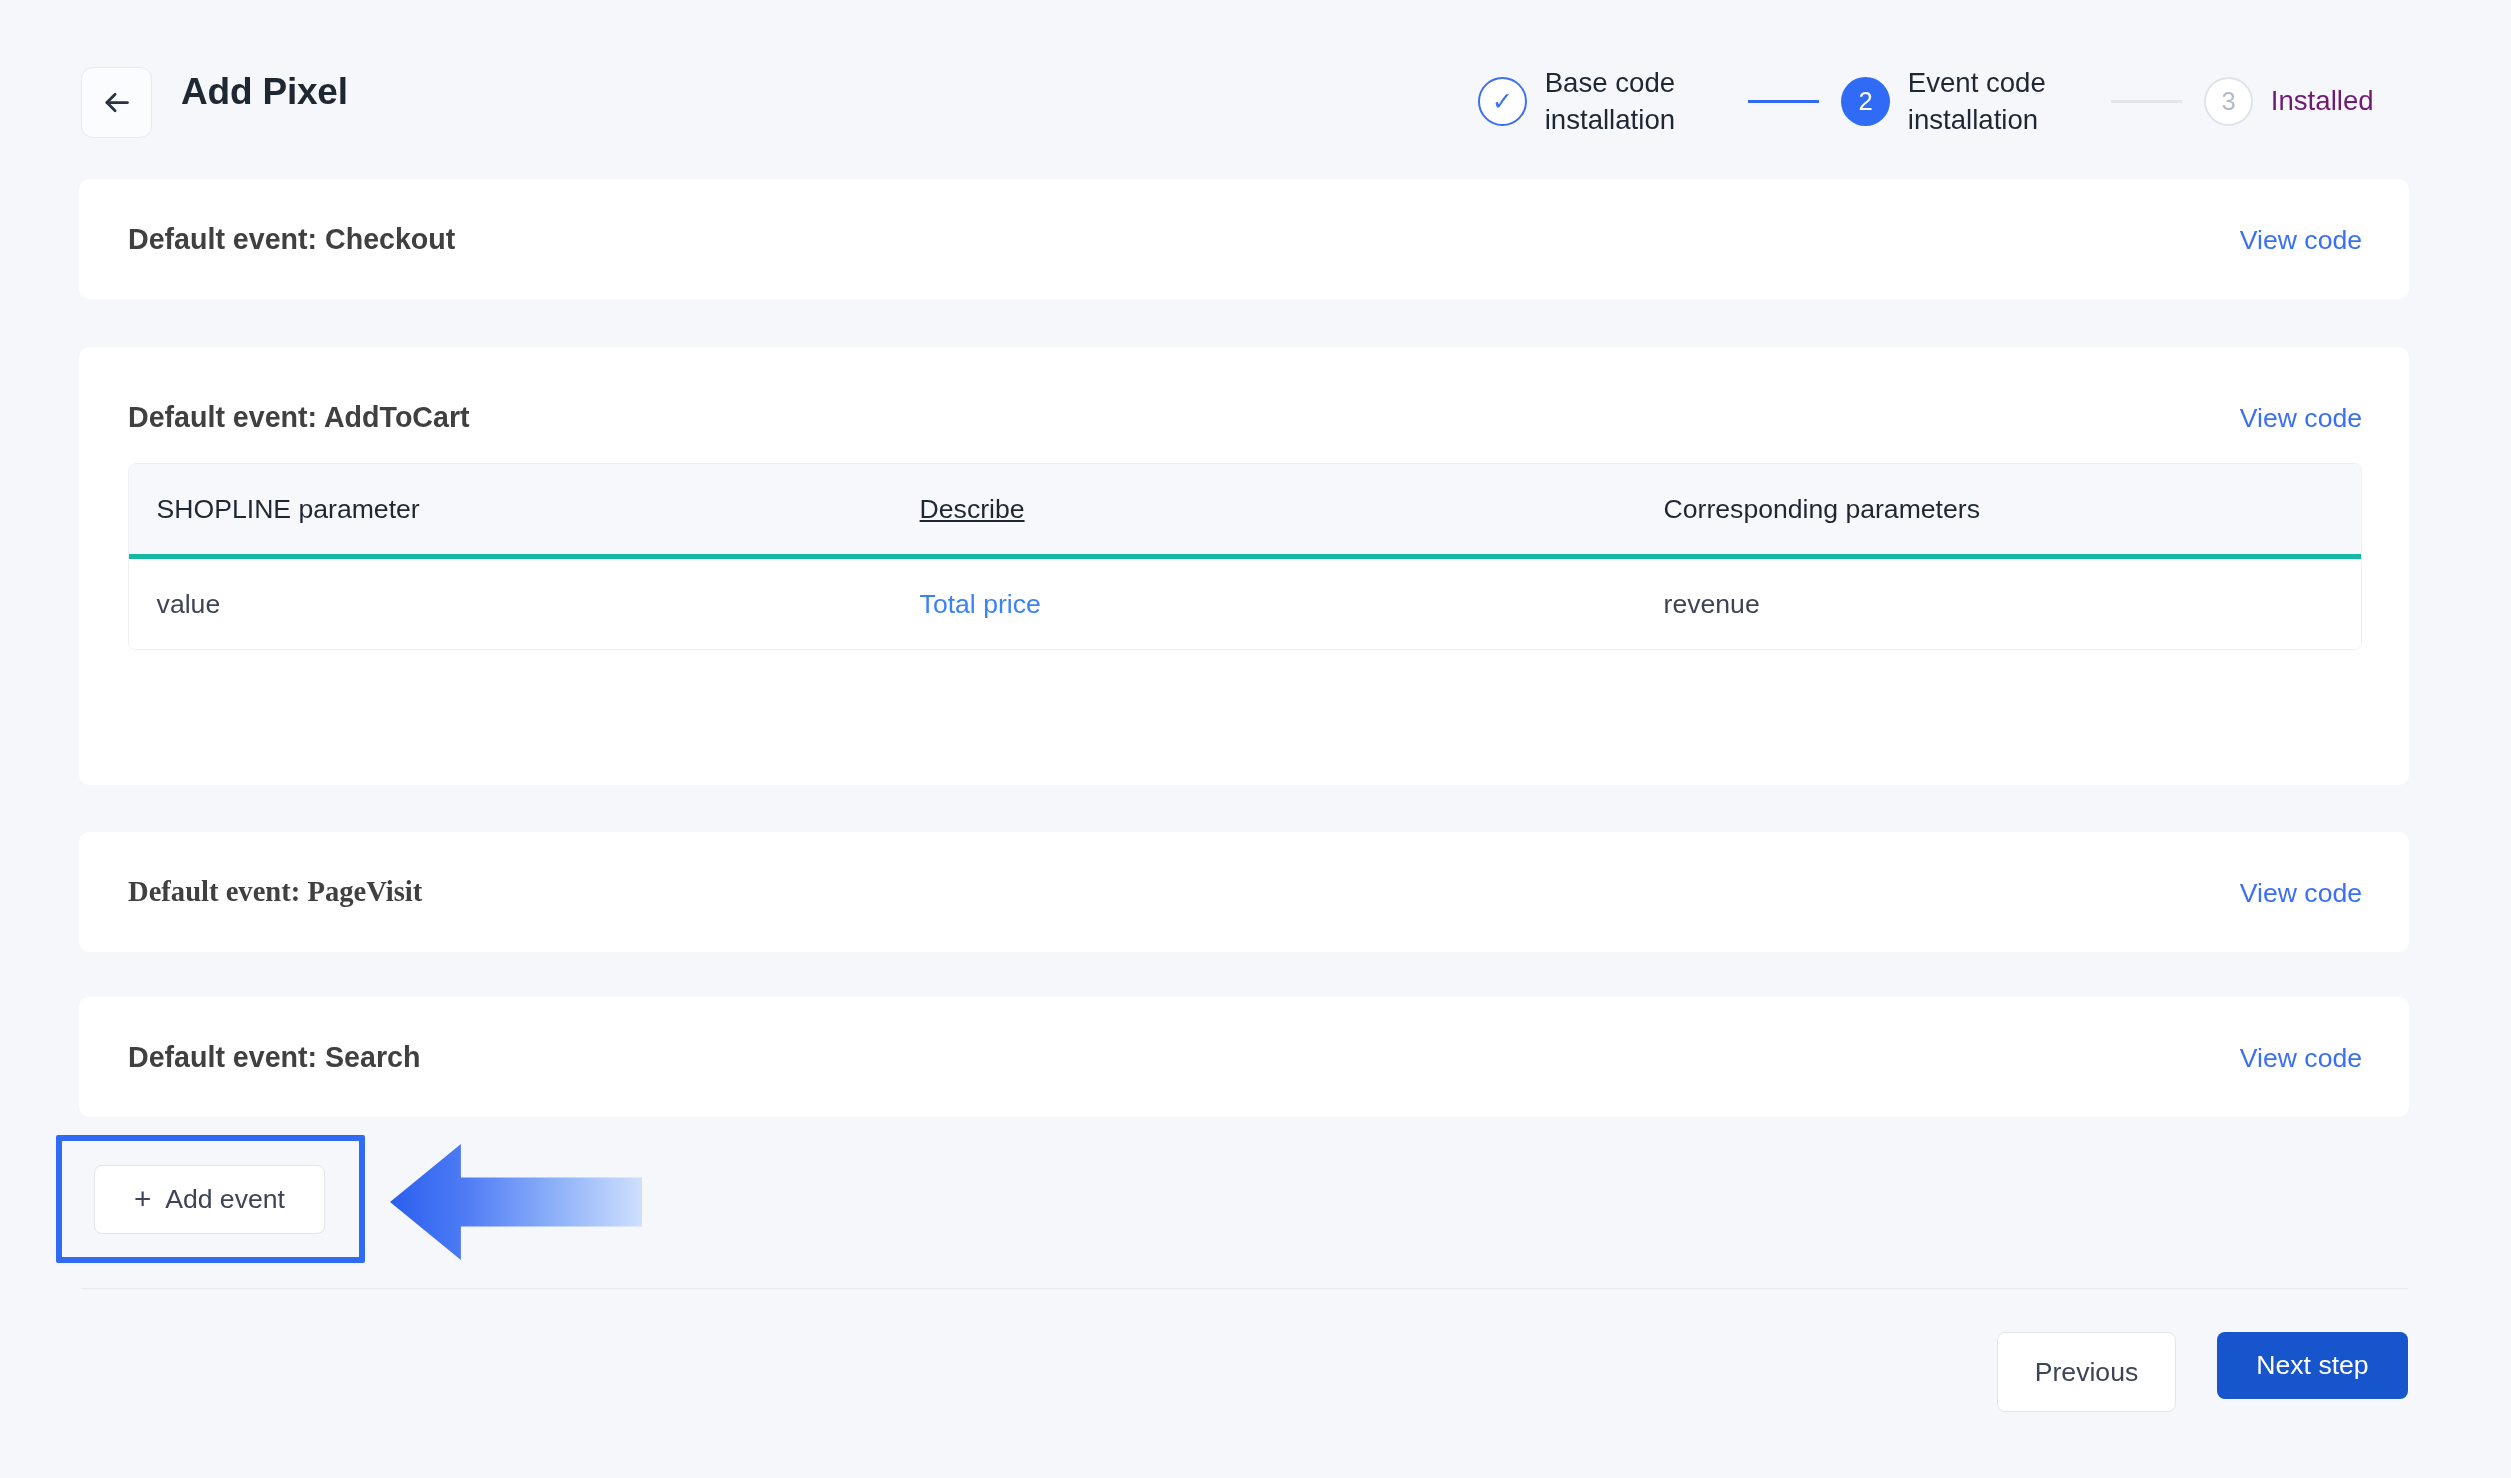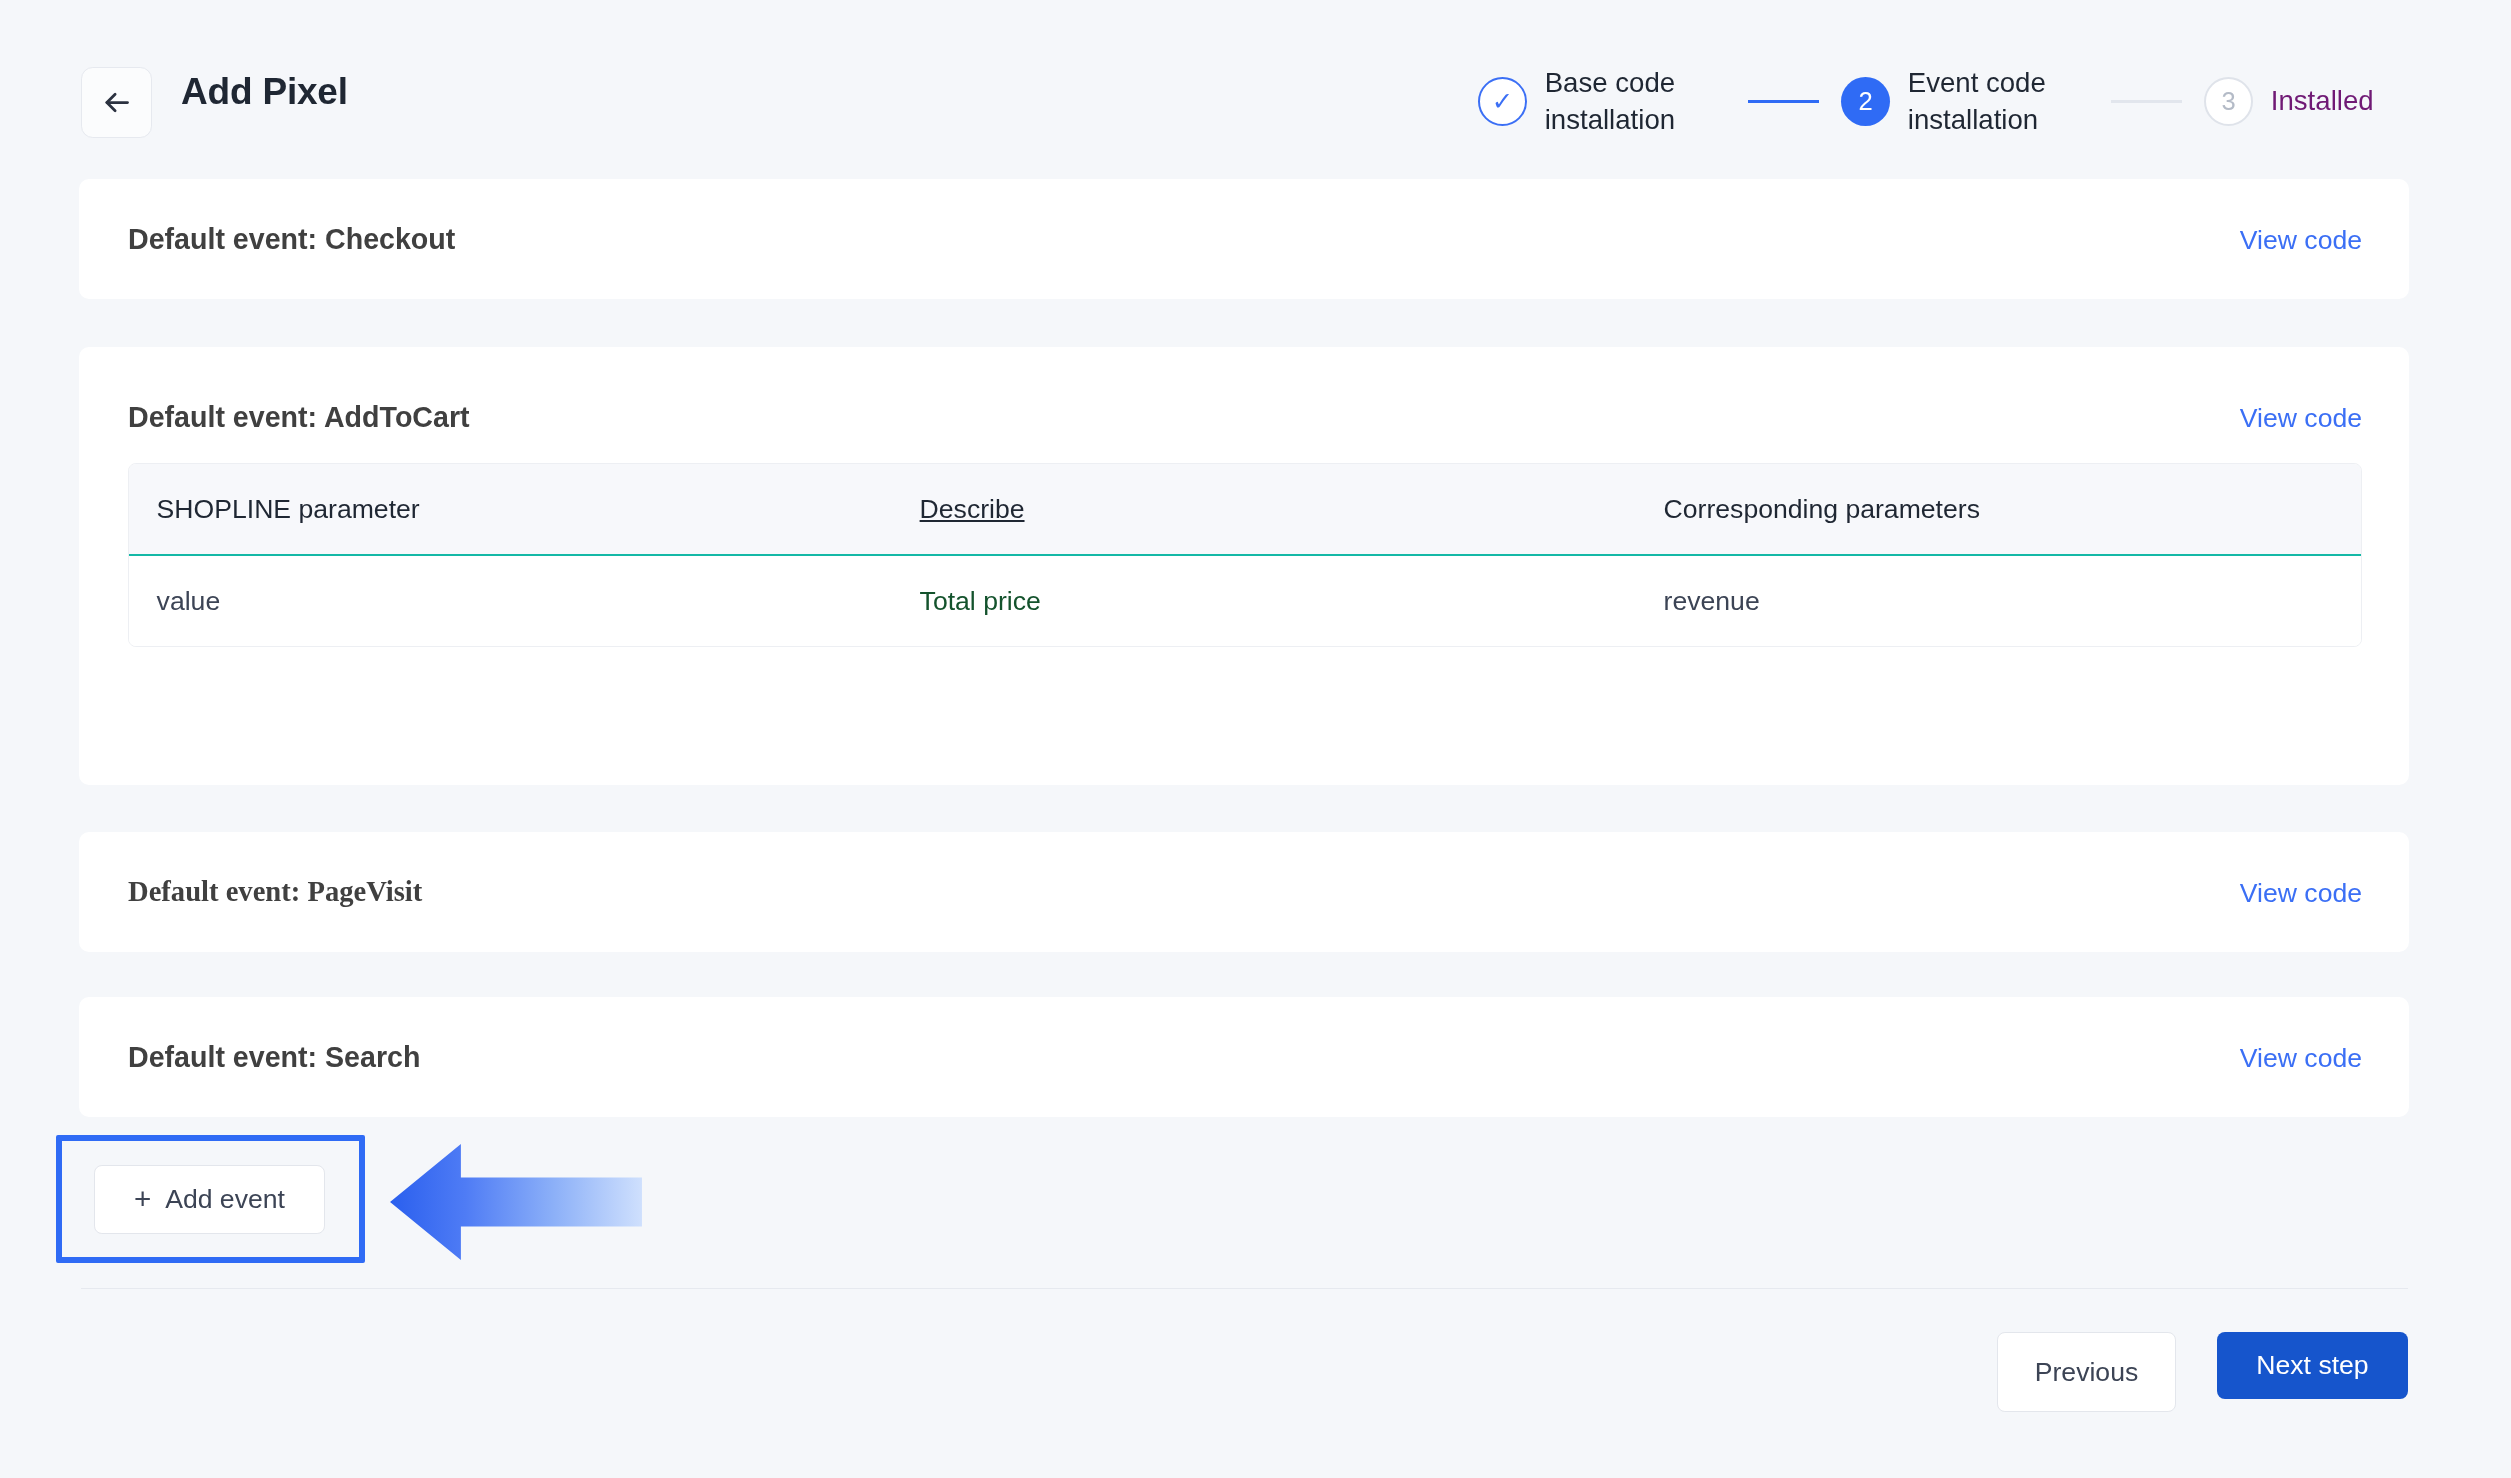--- a/index.html
+++ b/index.html
@@ -145,25 +145,25 @@
     border-collapse: collapse;
   }
   .param-table table { width: 100%; border-collapse: collapse; }
   .param-table th {
     background: #f7f8fb;
     text-align: left;
     font-size: 26.6px;
     font-weight: normal;
     color: #1f2733;
     padding: 29.6px 0 29.6px 27.6px;
-    border-bottom: 2px solid #14b8a6;
+    border-bottom: 5px solid #14b8a6;
   }
   .param-table td {
     font-size: 26.6px;
-    color: #14532d;
+    color: #3b82f6;
     padding: 29.6px 0 29.6px 27.6px;
     background: #ffffff;
     border-bottom: 1px solid #f2f4f7;
   }
   .param-table tr:last-child td { border-bottom: none; }
   .param-table td.c0 { color: #3c4455; }
   .param-table td.c2 { color: #3c4455; }
   .col0 { width: 763px; }
   .col1 { width: 744px; text-decoration: underline; }
   .col2 { width: auto; }

